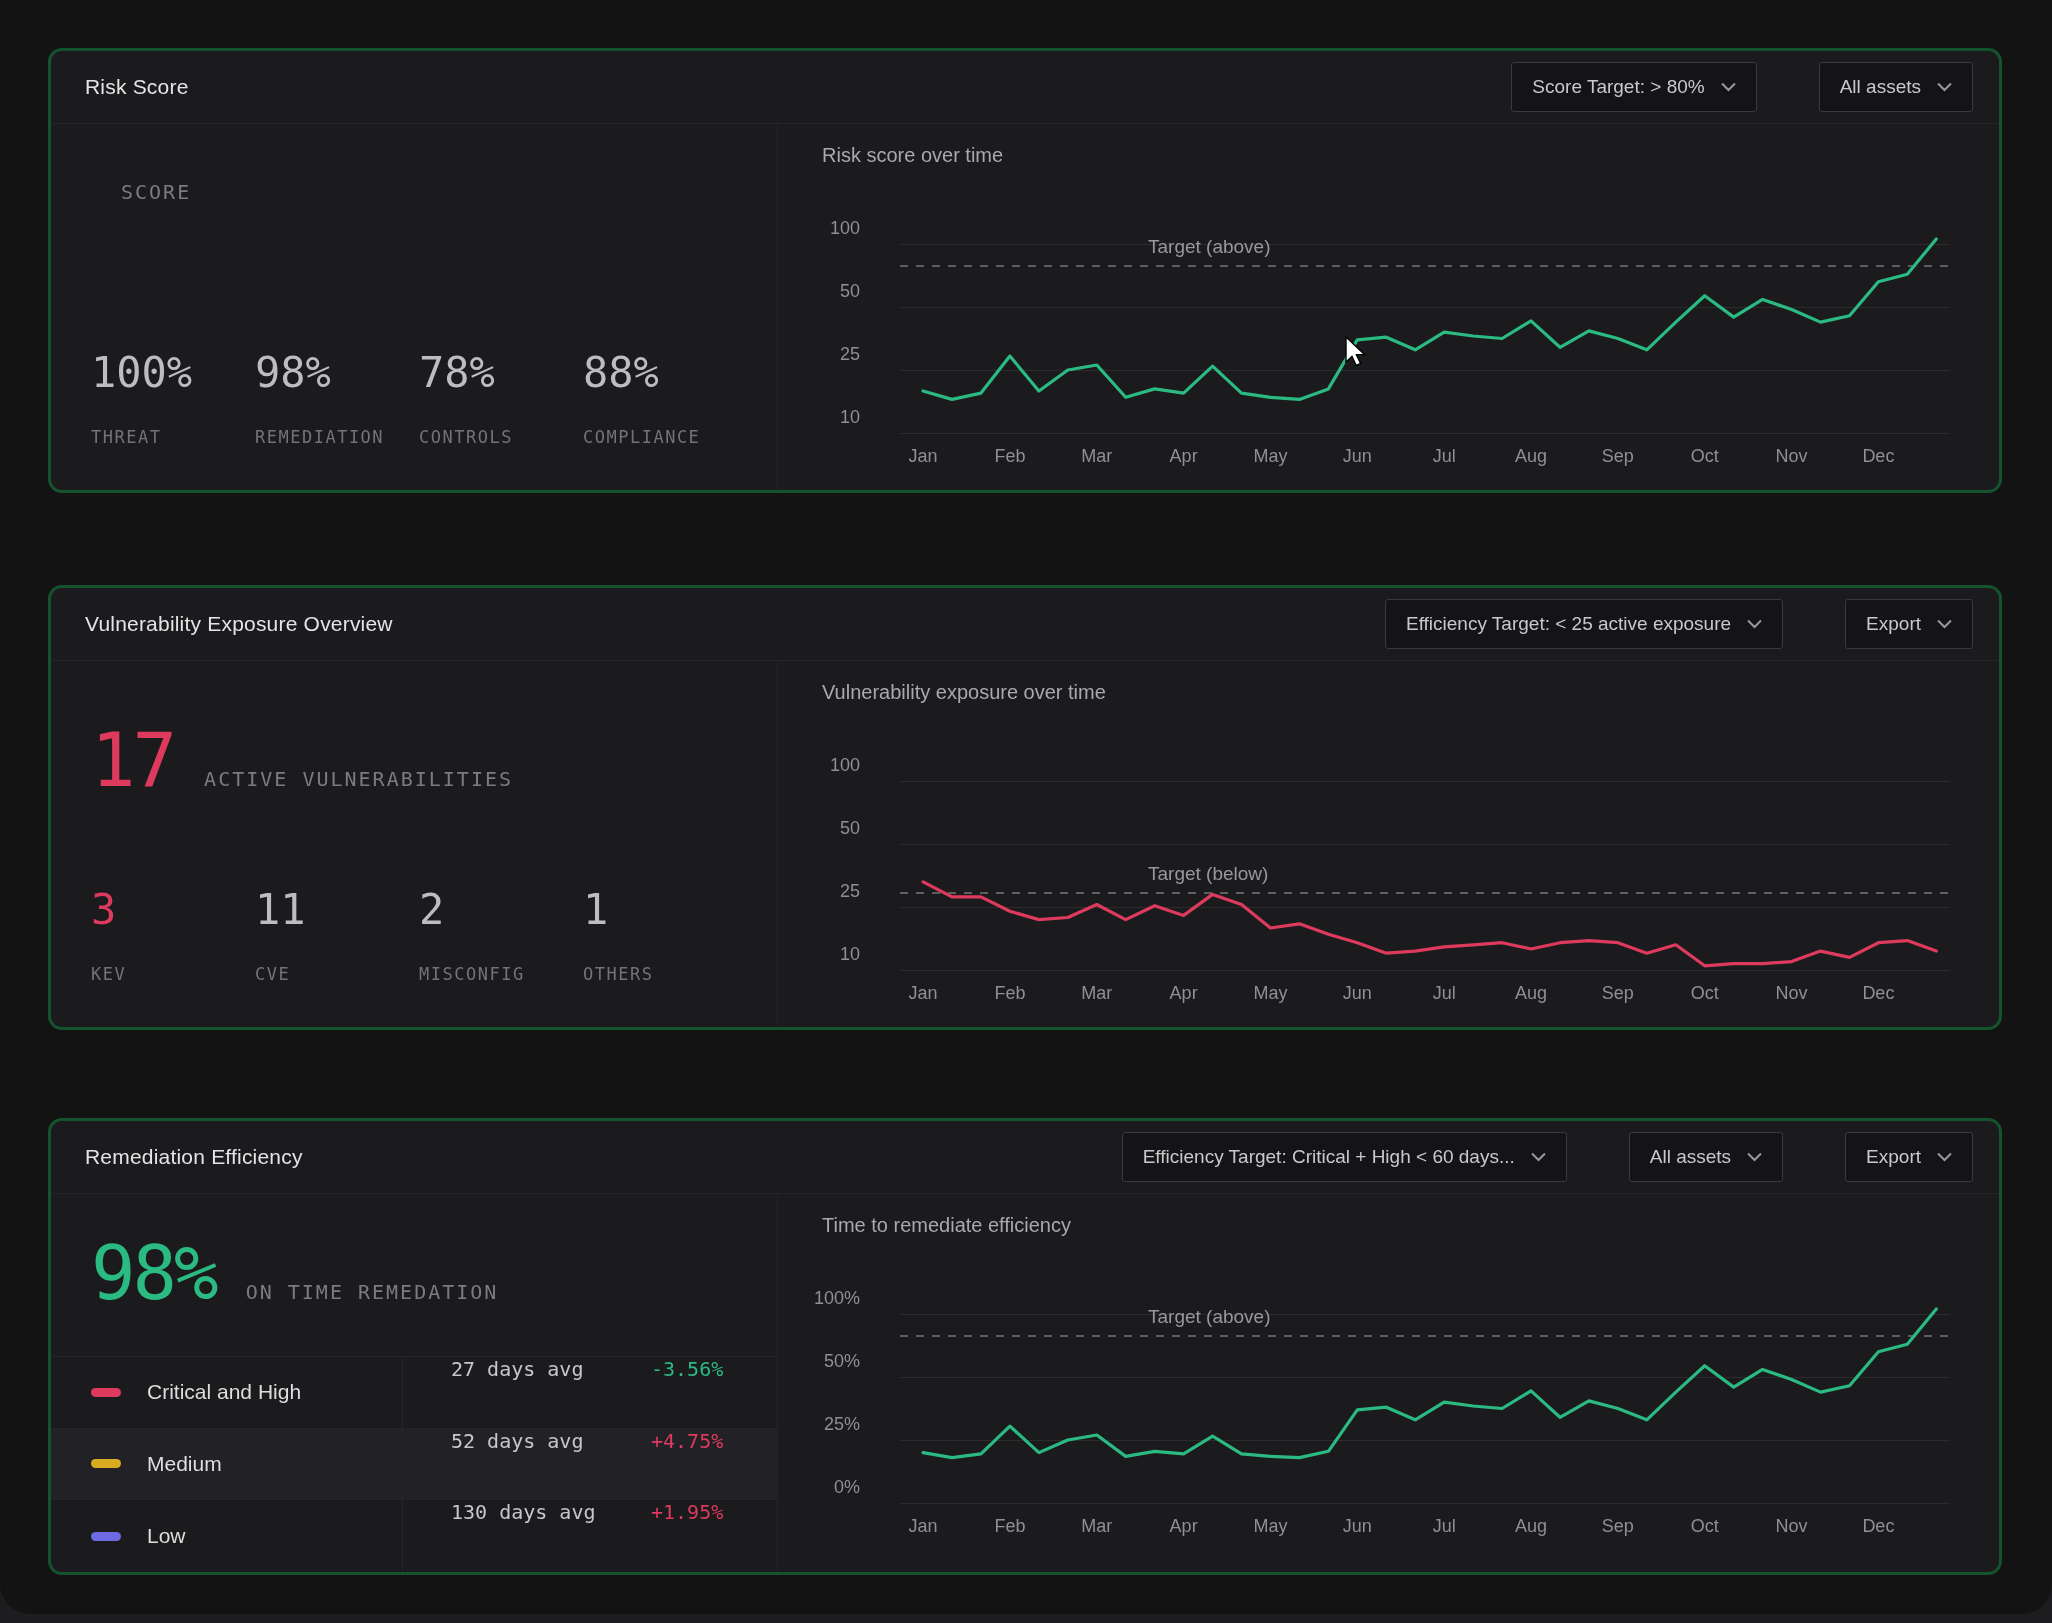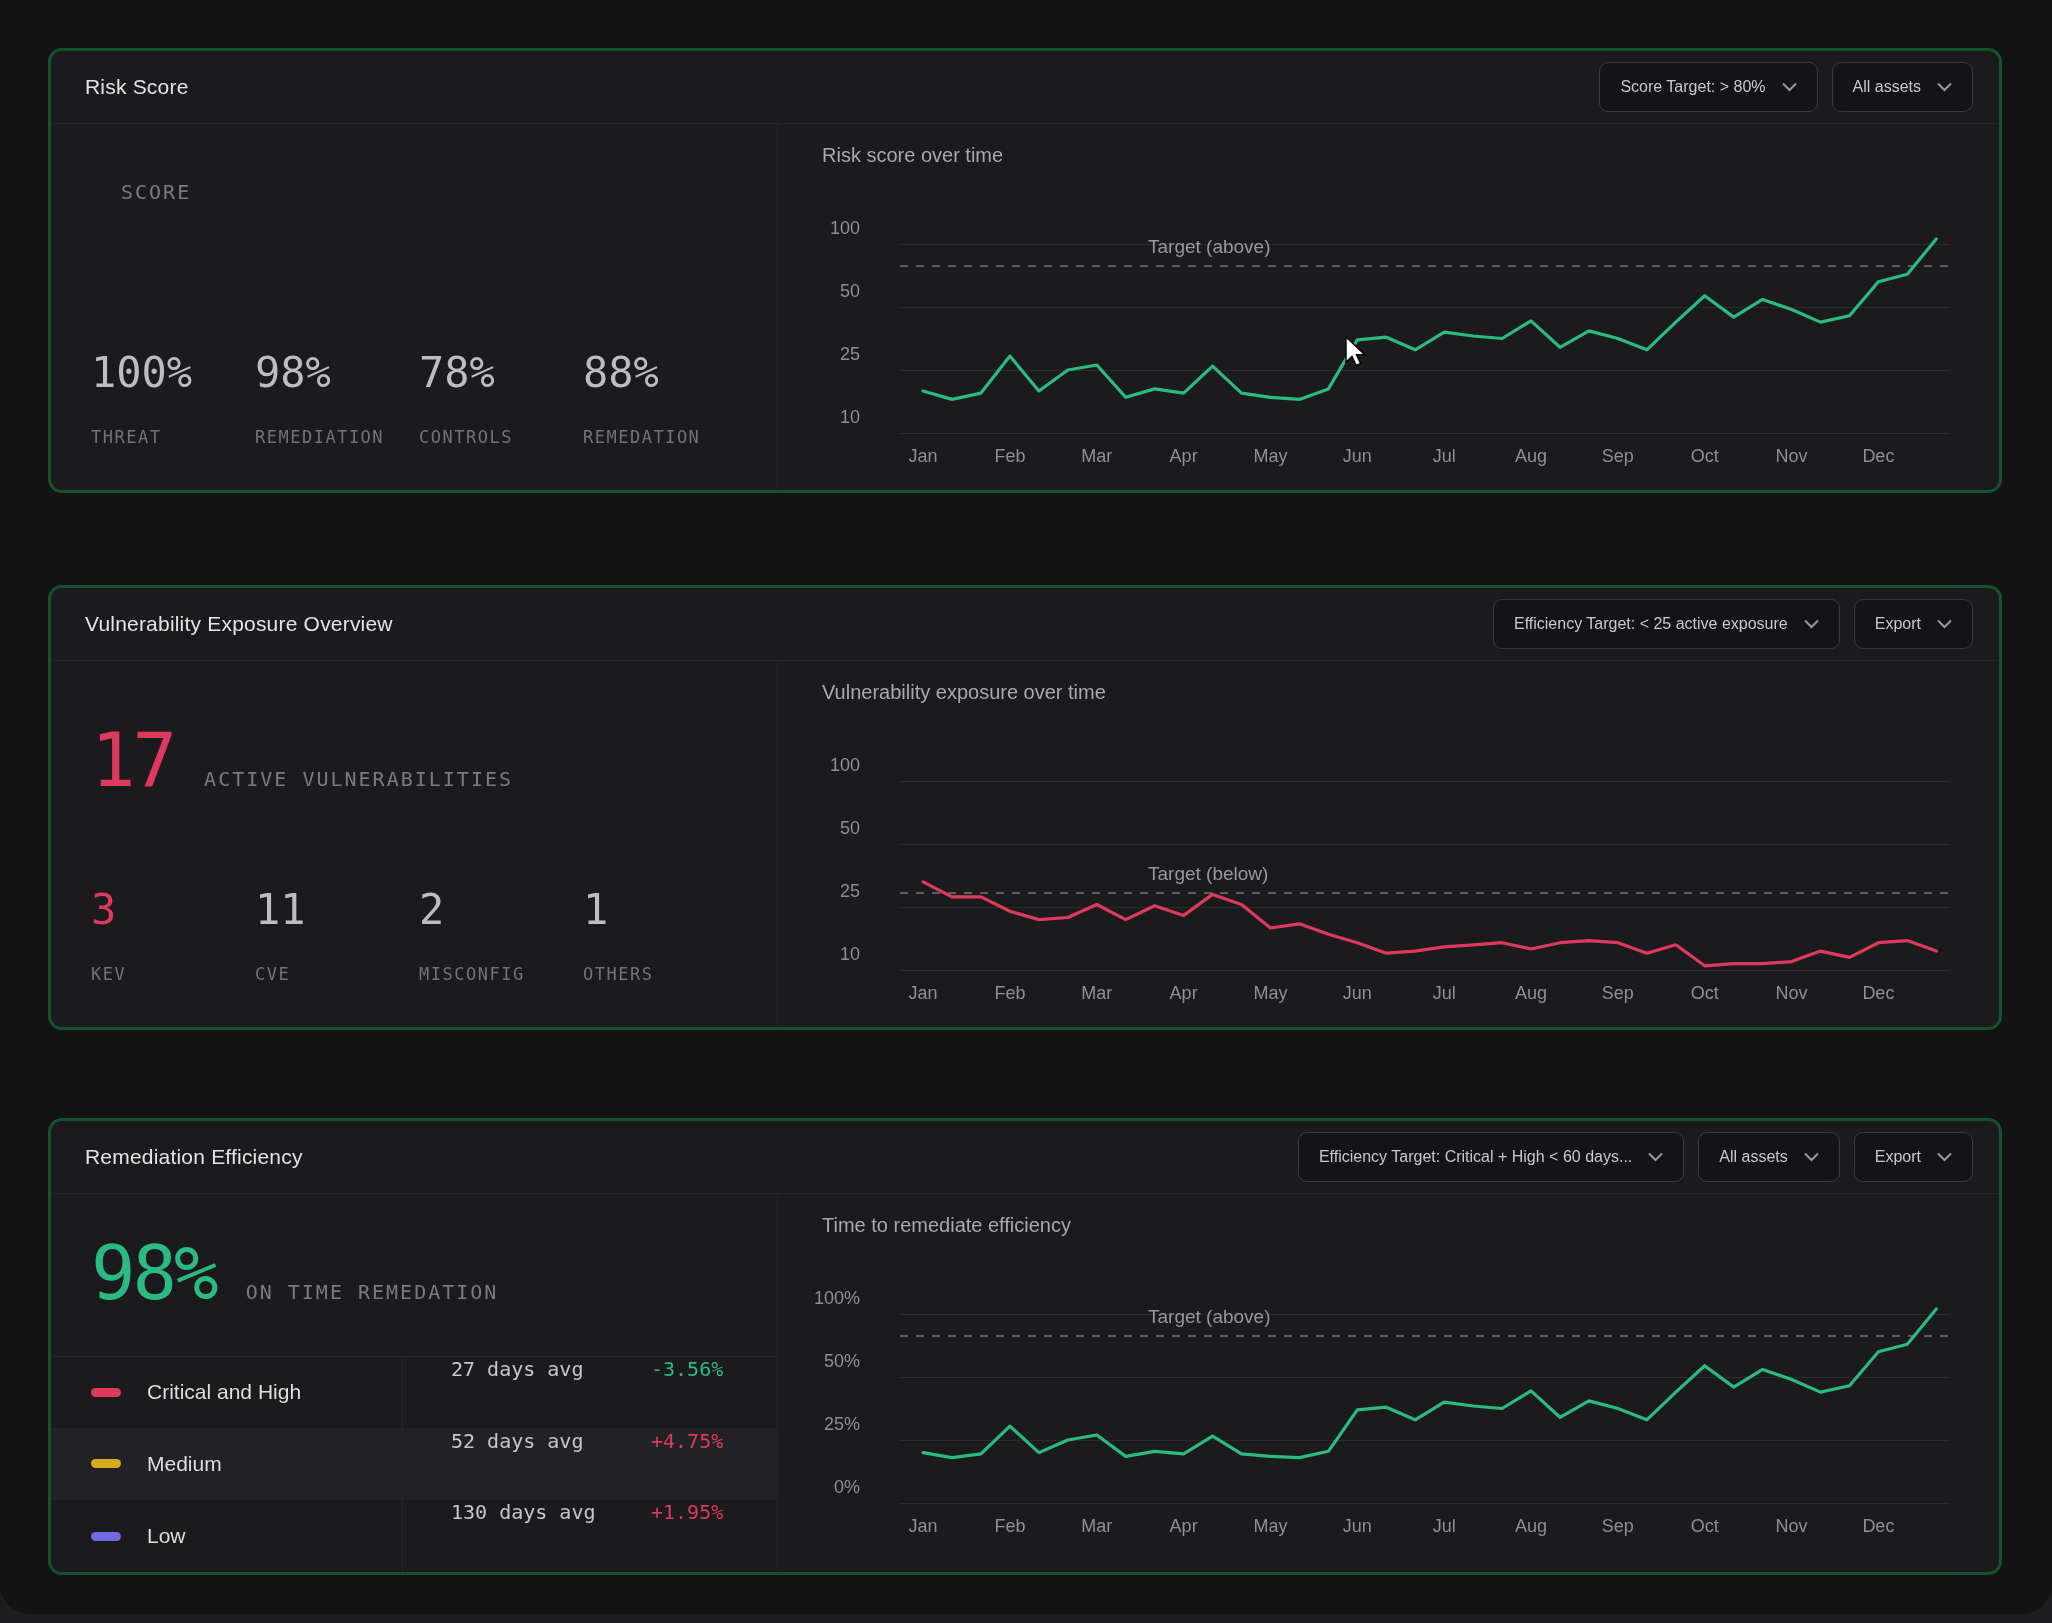--- a/index.html
+++ b/index.html
@@ -7,22 +7,22 @@
           font-family:"Liberation Sans",sans-serif;background:#1d1d1f;}
   .app{position:absolute;left:0;top:0;width:2052px;height:1614px;background:#131314;
        border-radius:0 0 30px 30px;}
   .panel{position:absolute;left:48px;width:1954px;background:#1b1b1d;
          border:3px solid #14532d;border-radius:14px;box-sizing:border-box;}
   .panel-header{display:flex;align-items:center;justify-content:space-between;
                 height:72px;padding:0 26px 0 34px;border-bottom:1px solid #242428;}
   .panel-title{font-size:21px;color:#e4e4e6;font-weight:500;letter-spacing:.2px;}
   .controls{display:flex;gap:14px;}
   .dd{height:48px;display:flex;align-items:center;gap:16px;padding:0 20px;
-      background:#141416;border:1px solid #3a3a3e;border-radius:9px;
-      color:#c9c9cc;font-size:16px;cursor:pointer;white-space:nowrap;}
+      background:#141416;border:1px solid #3a3a3e;border-radius:3px;
+      color:#c9c9cc;font-size:19px;cursor:pointer;white-space:nowrap;margin-left:48px;}
   .chev{width:15px;height:10px;flex:0 0 auto;}
   .panel-body{display:flex;height:calc(100% - 73px);}
   .leftcol{width:727px;flex:0 0 auto;border-right:1px solid #242428;position:relative;box-sizing:border-box;}
   .bignum{position:absolute;left:40px;top:56px;display:flex;align-items:baseline;}
   .bignum .num{font-family:"DejaVu Sans Mono",monospace;font-size:74px;letter-spacing:-3px;}
   .bignum .num.green{color:#2aba82;}
   .bignum .num.red{color:#dd3a5e;}
   .bignum .sub{margin-left:30px;font-family:"DejaVu Sans Mono",monospace;font-size:20px;
                color:#7c7c80;letter-spacing:2px;}
   .statrow{position:absolute;left:40px;right:30px;top:224px;display:flex;}
@@ -105,21 +105,21 @@
           <div class="stat">
             <div class="v">98%</div>
             <div class="l">REMEDIATION</div>
           </div>
           <div class="stat">
             <div class="v">78%</div>
             <div class="l">CONTROLS</div>
           </div>
           <div class="stat">
             <div class="v">88%</div>
-            <div class="l">REMEDATION</div>
+            <div class="l">COMPLIANCE</div>
           </div>
         </div>
       </div>
       <div class="chart" id="chart0">
         <svg class="cursor" width="24" height="32" viewBox="0 0 24 32">
           <path d="M2 1 L2 26 L8 20.5 L12.2 29.5 L16.6 27.4 L12.4 18.6 L20.5 18.6 Z" fill="#ffffff" stroke="#000000" stroke-width="1.4"></path>
         </svg>
       <div class="chart-title">Risk score over time</div>
             <div class="ylab" style="top: 94px;">100</div>
             <div class="grid" style="top: 120px;"></div>

